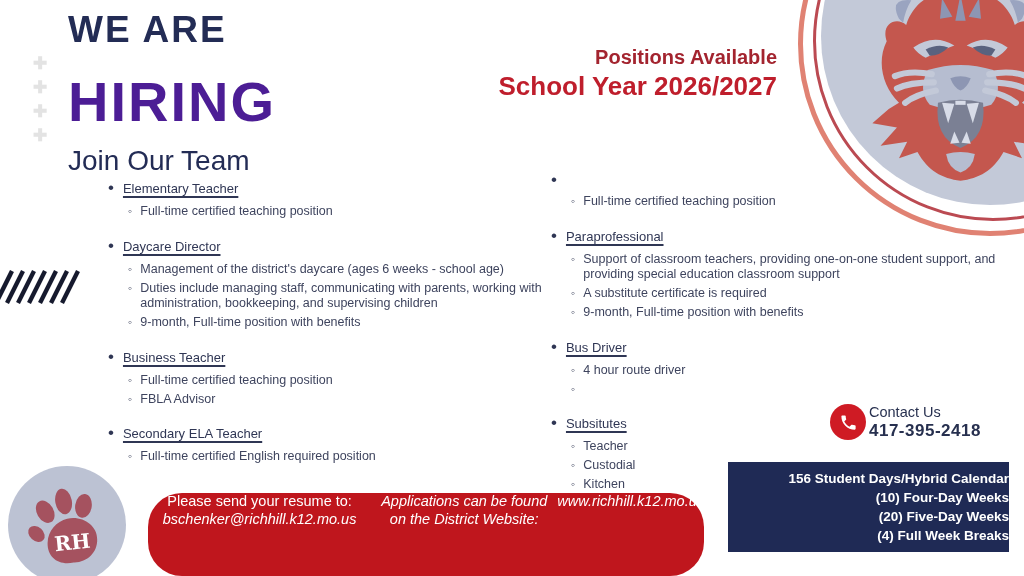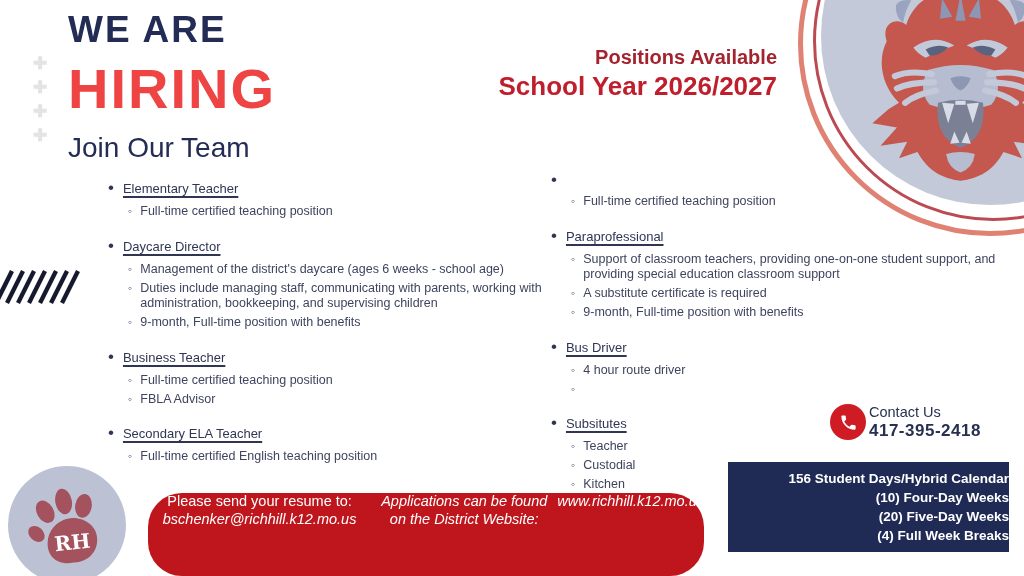--- a/index.html
+++ b/index.html
@@ -3,21 +3,21 @@
 <meta charset="utf-8">
 <style>
   html,body{margin:0;padding:0;background:#888;}
   .canvas{
     position:relative;width:1024px;height:576px;background:#ffffff;
     overflow:hidden;font-family:"Liberation Sans",sans-serif;margin:0 auto;
   }
   
   .hdr{position:absolute;left:68px;top:8px;}
   .hdr-we{font-size:37px;font-weight:700;letter-spacing:2px;color:#232c55;line-height:44px;}
-  .hdr-hiring{font-size:56px;font-weight:800;letter-spacing:2px;color:#ef4444;line-height:60px;margin-top:7px;}
+  .hdr-hiring{font-size:56px;font-weight:800;letter-spacing:2px;color:#4c1d95;line-height:60px;margin-top:20px;}
   .hdr-join{font-size:28px;font-weight:500;color:#232c55;line-height:34px;margin-top:12px;}
   .plus-col{position:absolute;left:33px;top:52px;color:#e3e3e3;font-size:17px;font-weight:900;line-height:24px;text-align:center;}
   
   .subhdr{position:absolute;right:247px;top:44px;text-align:right;}
   .subhdr-1{font-size:20px;font-weight:700;color:#a3242f;line-height:26px;}
   .subhdr-2{font-size:26px;font-weight:700;color:#bf1e2c;line-height:32px;}
   
   .tiger-ring-outer{position:absolute;left:798px;top:-148px;width:374px;height:374px;border-radius:50%;border:5px solid #e08273;}
   .tiger-ring-inner{position:absolute;left:813px;top:-139px;width:354px;height:354px;border-radius:50%;border:3px solid #bb4a52;}
   .tiger-circle{position:absolute;left:821px;top:-133px;width:338px;height:338px;border-radius:50%;background:#c3c9d8;}
@@ -176,21 +176,21 @@
       </div>
     </div>
     <div class="job">
       <div class="job-title-row">
           <span class="job-bullet">•</span>
         <span class="job-title">Secondary ELA Teacher</span>
         </div>
       <div class="job-details">
         <div class="detail-row">
             <span class="detail-bullet">◦</span>
-            <span>Full-time certified English teaching position</span>
+            <span>Full-time certified English required position</span>
           </div>
       </div>
     </div>
   </div>
 
   <div class="col col-right">
     <div class="job">
       <div class="job-title-row">
           <span class="job-bullet">•</span>
         </div>

